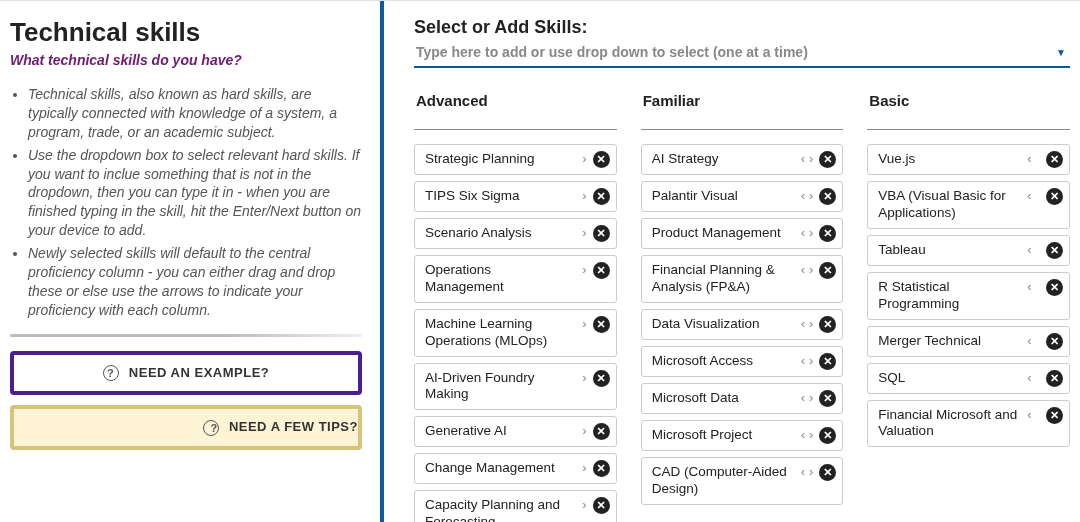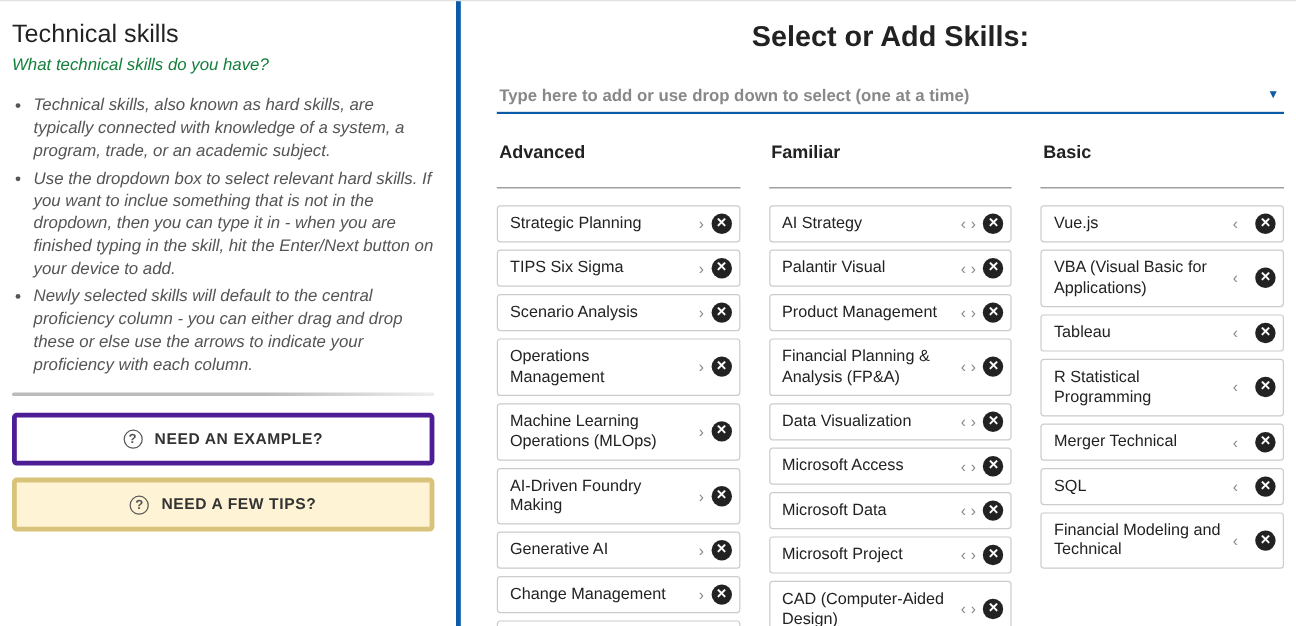--- a/index.html
+++ b/index.html
@@ -15,28 +15,29 @@
     width: 1080px;
     height: 522px;
     border-top: 1px solid #e0e0e0;
   }
   
   .left {
     width: 380px;
     padding: 10px 18px 0 10px;
   }
   .left h1 {
-    font-size: 21px;
-    font-weight: 400;
+    font-size: 26px;
+    font-weight: 700;
     margin: 6px 0 4px 0;
   }
   .left .subq {
     font-style: italic;
-    color: #15803d;
+    color: #701a75;
     margin: 0 0 6px 0;
+    font-weight: bold;
   }
   .left ul {
     margin: 17px 0 14px 18px;
     padding: 0;
   }
   .left li {
     font-style: italic;
     color: #555;
     margin-bottom: 4px;
     line-height: 1.35;
@@ -58,20 +59,21 @@
     font-size: 13px;
     font-weight: 600;
     letter-spacing: 0.5px;
     text-align: center;
     cursor: pointer;
     color: #333;
   }
   .help-btn.tips {
     background: #fff3d6;
     border-color: #d9c27a;
+    text-align: right;
   }
   .help-btn .qicon {
     display: inline-block;
     width: 16px; height: 16px;
     border: 1.5px solid #555;
     border-radius: 50%;
     line-height: 14px;
     font-size: 11px;
     margin-right: 6px;
     vertical-align: middle;
@@ -79,24 +81,23 @@
     color:#555;
   }
   
   .right {
     flex: 1;
     border-left: 4px solid #0b5aa6;
     padding: 10px 10px 0 30px;
     overflow: hidden;
   }
   .right h2 {
-    font-size: 24px;
+    font-size: 18px;
     font-weight: 700;
-    margin: 6px 0 20px 0;
-    text-align: center;
+    margin: 6px 0 0 0;
   }
   .combo {
     position: relative;
     border-bottom: 2px solid #0b5aa6;
     margin-bottom: 24px;
   }
   .combo input {
     width: 100%;
     border: none;
     outline: none;
@@ -125,21 +126,20 @@
     font-weight: 600;
     margin: 0 0 20px 2px;
   }
   .col-hr {
     border: none;
     border-top: 1px solid #888;
     margin: 0 0 14px 0;
   }
   .chip {
     display: flex;
-    align-items: center;
     border: 1px solid #ccc;
     border-radius: 3px;
     padding: 6px 6px 6px 10px;
     margin-bottom: 6px;
     background: #fff;
     font-size: 13.5px;
   }
   .chip .label {
     flex: 1;
     line-height: 1.25;
@@ -349,21 +349,21 @@
             <span class="arr hidden">›</span>
             <span class="del">✕</span>
           </div>
           <div class="chip">
             <span class="label">SQL</span>
             <span class="arr">‹</span>
             <span class="arr hidden">›</span>
             <span class="del">✕</span>
           </div>
           <div class="chip">
-            <span class="label">Financial Modeling and Technical</span>
+            <span class="label">Financial Microsoft and Valuation</span>
             <span class="arr">‹</span>
             <span class="arr hidden">›</span>
             <span class="del">✕</span>
           </div>
         </div>
     </div>
   </div>
 
 </div>
 

